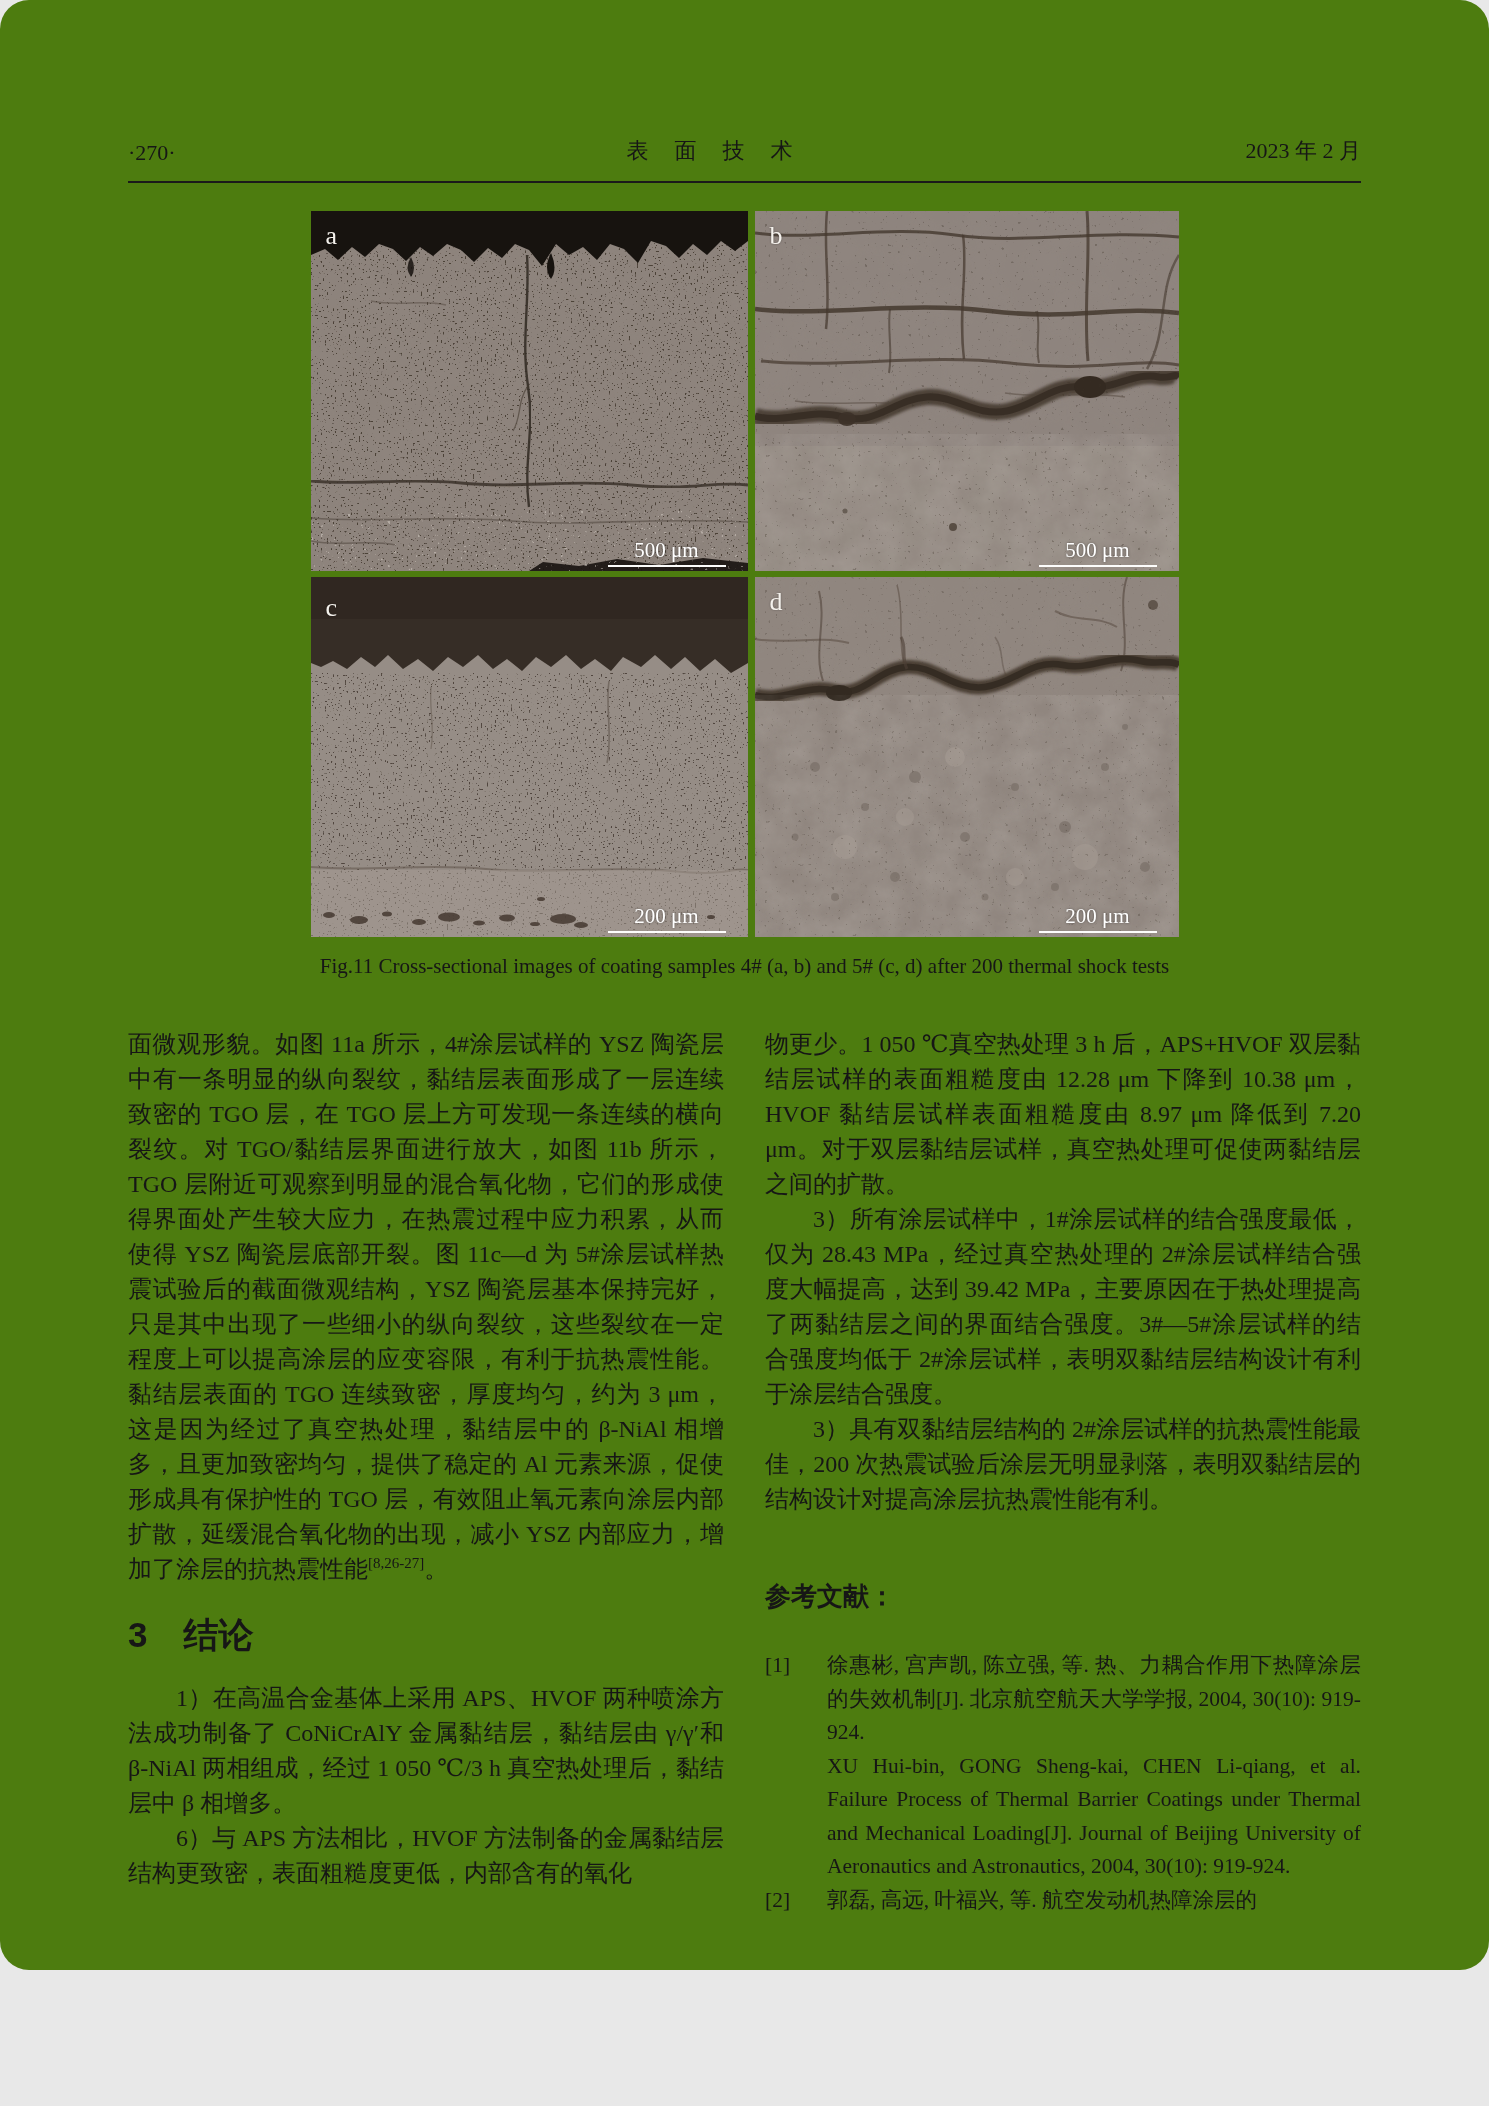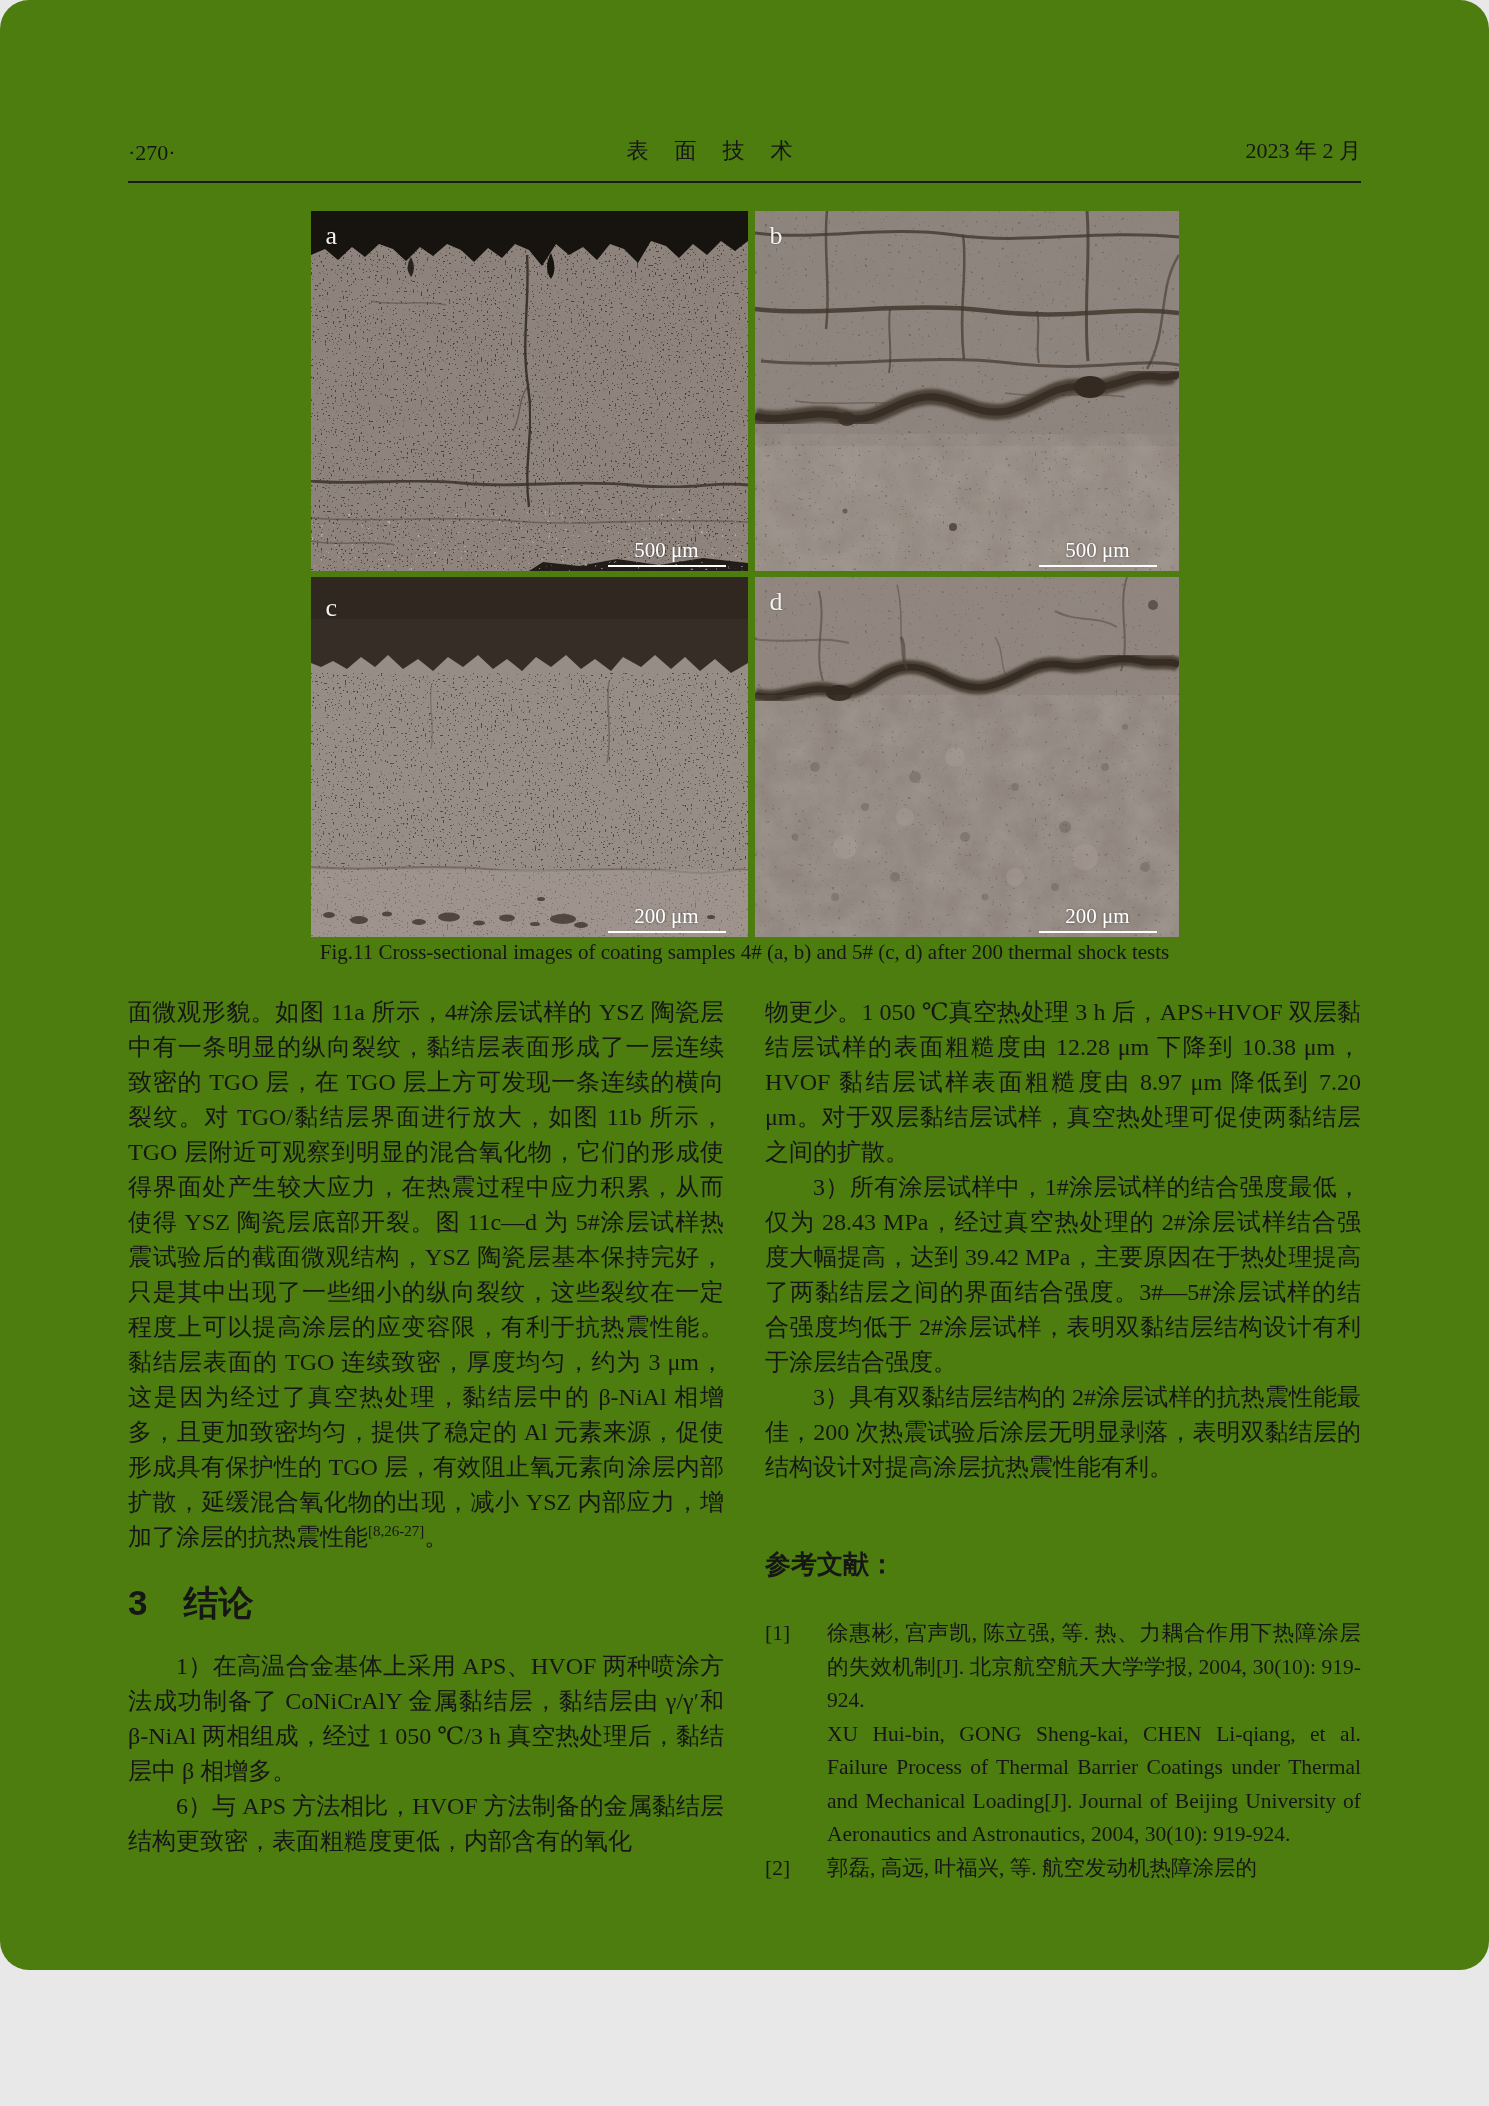--- a/index.html
+++ b/index.html
@@ -18,24 +18,24 @@
   .sem-panel{position:relative;overflow:hidden;background:#8c837d;}
   .sem-panel svg{display:block;width:100%;height:100%;}
   .panel-label{position:absolute;left:15px;top:12px;color:#f5f2ed;font-size:26px;line-height:1;
                text-shadow:0 0 2px rgba(0,0,0,.4);}
   .scalebar{position:absolute;right:22px;bottom:4px;width:118px;text-align:center;color:#fff;}
   .scalebar .sctext{display:block;font-size:21px;line-height:1;margin-bottom:4px;
                     text-shadow:0 0 3px rgba(0,0,0,.45);}
   .scaleline{height:2.5px;background:#fdfdfc;}
 
   .cap-zh{text-align:center;font-size:22px;line-height:30px;margin:14px 0 0;}
-  .cap-en{text-align:center;font-size:21px;line-height:30px;margin:0 0 0;}
+  .cap-en{text-align:center;font-size:21px;line-height:30px;margin:14px 0 0;}
 
   
-  .columns{display:flex;gap:41px;margin-top:28px;justify-content:flex-end;}
+  .columns{display:flex;gap:41px;margin-top:46px;justify-content:flex-end;}
   .col{width:603px;font-size:24px;line-height:35px;text-align:justify;}
   .col p{margin:0;}
   .ind{text-indent:2em;}
   sup{font-size:15px;line-height:0;vertical-align:super;}
 
   .sec{font-family:"Liberation Sans","DejaVu Sans",sans-serif;font-size:35px;font-weight:bold;
        margin:26px 0 24px;line-height:44px;text-align:left;}
   .sec-num{margin-right:36px;}
 
   .refs-head{font-family:"Liberation Sans","DejaVu Sans",sans-serif;font-size:26px;font-weight:bold;

